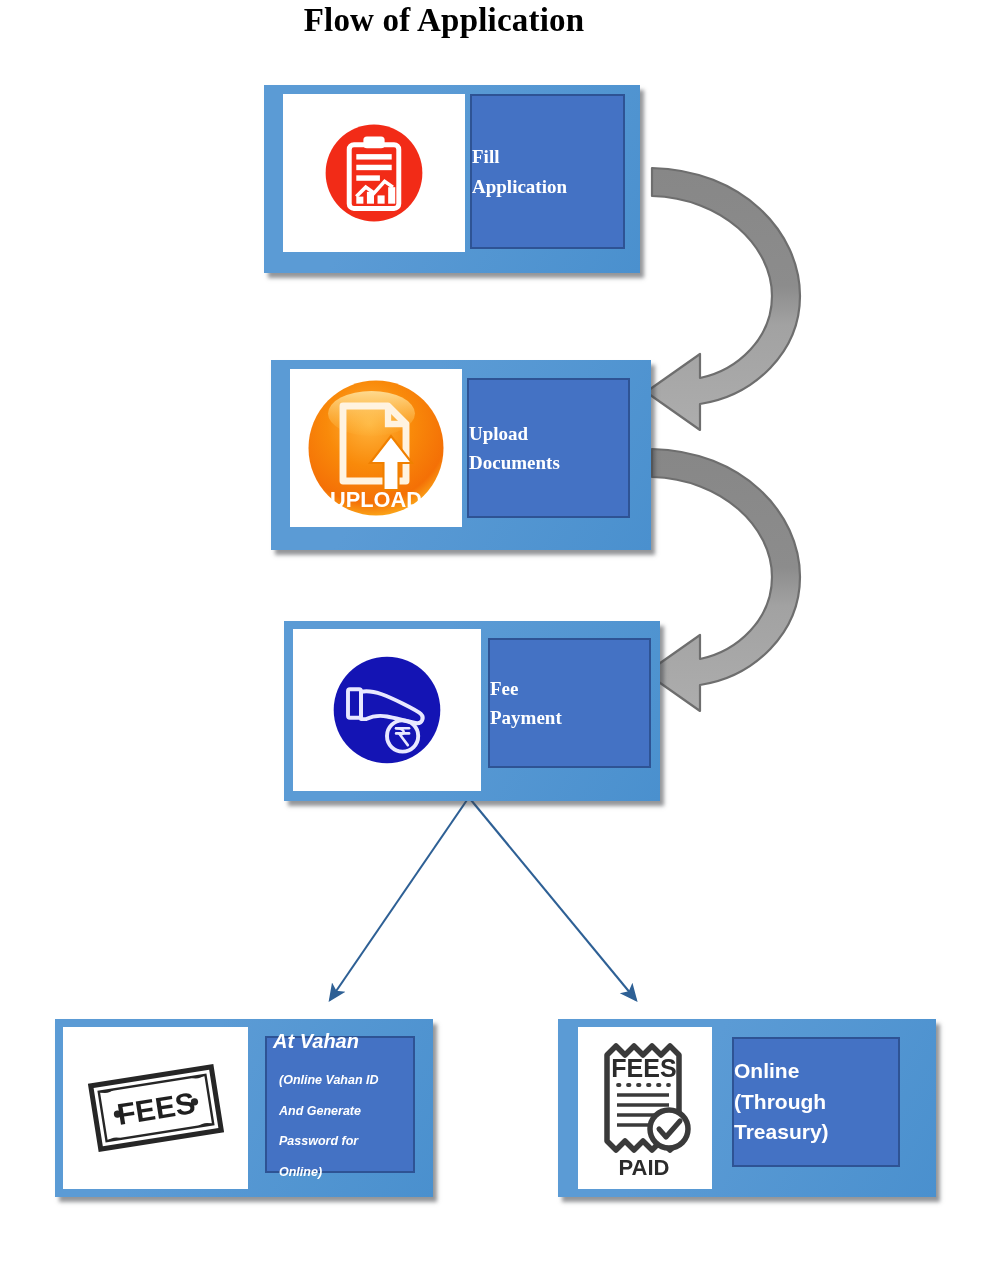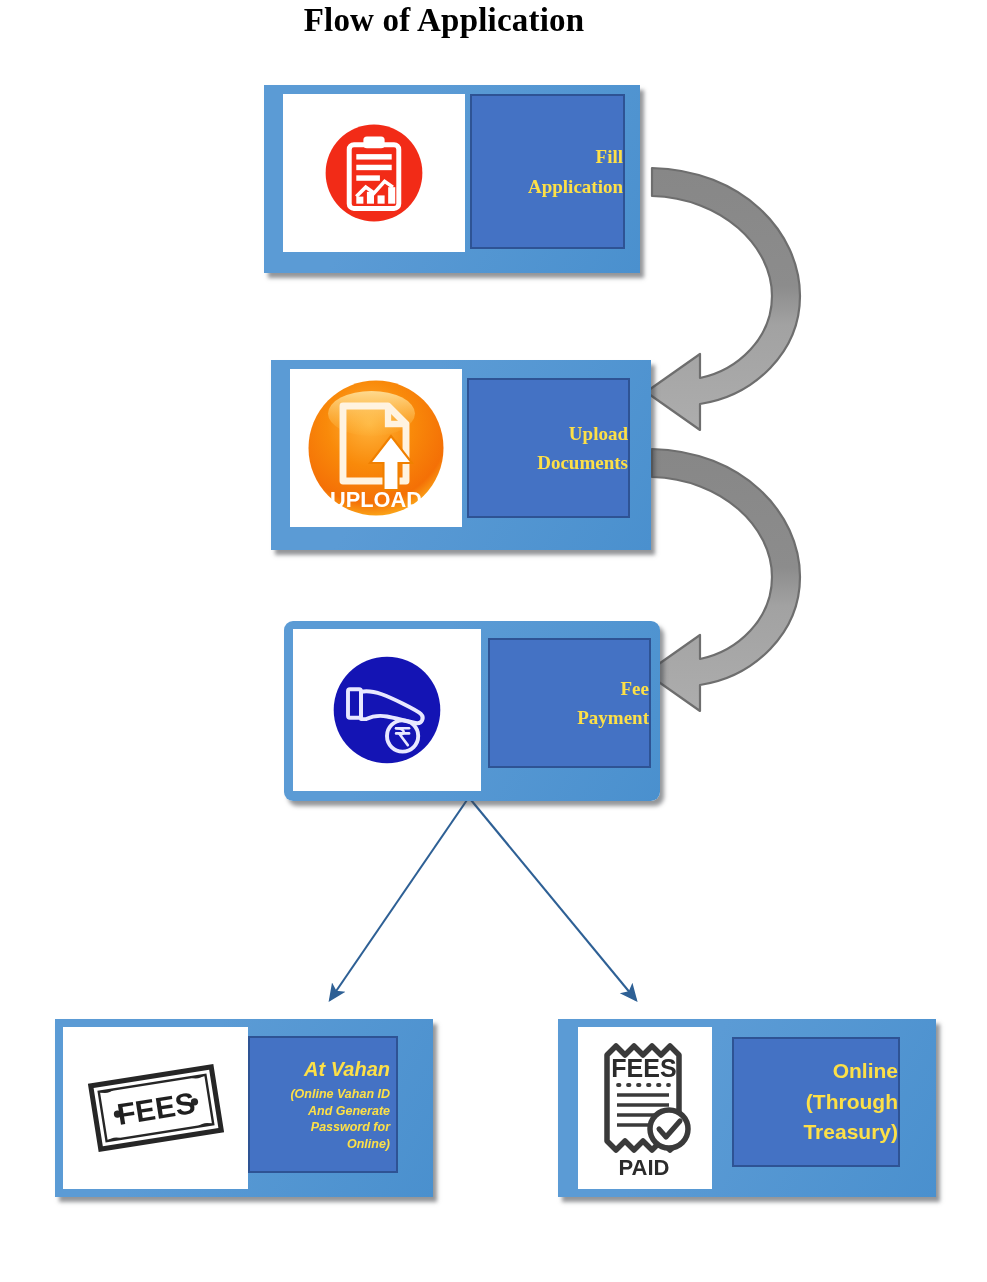--- a/index.html
+++ b/index.html
@@ -43,24 +43,24 @@
     box-sizing: border-box;
     display: flex;
     align-items: center;
     justify-content: center;
     flex: none;
   }
   .card .label-pane {
     box-sizing: border-box;
     background: #4472C4;
     border: 2px solid #2E5394;
-    color: #fde047;
+    color: #ffffff;
     display: flex;
     flex-direction: column;
-    align-items: flex-end;
+    align-items: flex-start;
     justify-content: center;
     text-align: center;
     flex: none;
   }
   .label-serif {
     font-family: "Liberation Serif", serif;
     font-weight: bold;
     font-size: 19px;
     line-height: 1.55;
   }
@@ -90,27 +90,27 @@
 
   
   #card-fill        { left: 264px; top: 85px;   width: 376px; height: 188px; padding: 9px 0 0 19px; }
   #card-fill .icon-pane  { width: 182px; height: 158px; }
   #card-fill .label-pane { width: 155px; height: 155px; margin-left: 5px; }
 
   #card-upload      { left: 271px; top: 360px;  width: 380px; height: 190px; padding: 9px 0 0 19px; }
   #card-upload .icon-pane  { width: 172px; height: 158px; }
   #card-upload .label-pane { width: 163px; height: 140px; margin-left: 5px; margin-top: 9px; }
 
-  #card-fee         { left: 284px; top: 621px;  width: 376px; height: 180px; padding: 8px 0 0 9px; border-radius: 9px; }
+  #card-fee         { left: 284px; top: 621px;  width: 376px; height: 180px; padding: 8px 0 0 9px; }
   #card-fee .icon-pane  { width: 188px; height: 162px; }
   #card-fee .label-pane { width: 163px; height: 130px; margin-left: 7px; margin-top: 9px; }
 
   #card-vahan       { left: 55px;  top: 1019px; width: 378px; height: 178px; padding: 8px 0 0 8px; }
   #card-vahan .icon-pane  { width: 185px; height: 162px; }
-  #card-vahan .label-pane { width: 150px; height: 137px; margin-left: 0; margin-top: 9px; padding: 4px 6px; }
+  #card-vahan .label-pane { width: 150px; height: 137px; margin-left: 17px; margin-top: 9px; padding: 4px 6px; gap: 14px; }
 
   #card-treasury    { left: 558px; top: 1019px; width: 378px; height: 178px; padding: 8px 0 0 20px; }
   #card-treasury .icon-pane  { width: 134px; height: 162px; }
   #card-treasury .label-pane { width: 168px; height: 130px; margin-left: 20px; margin-top: 10px; }
 
   
   #overlay {
     position: absolute;
     left: 0; top: 0;
     width: 987px; height: 1282px;

